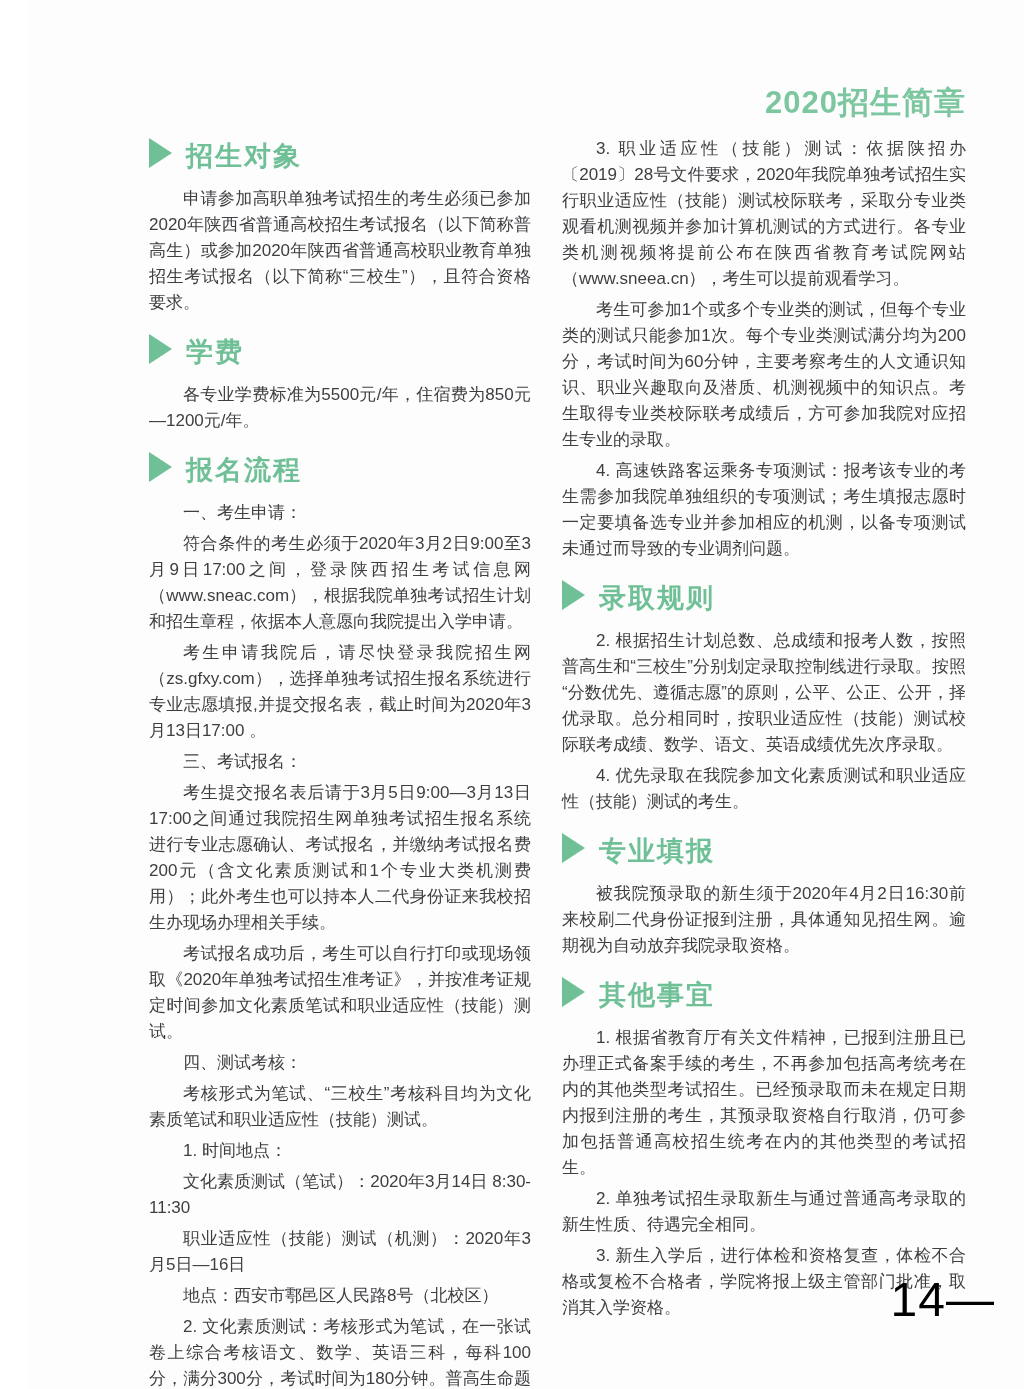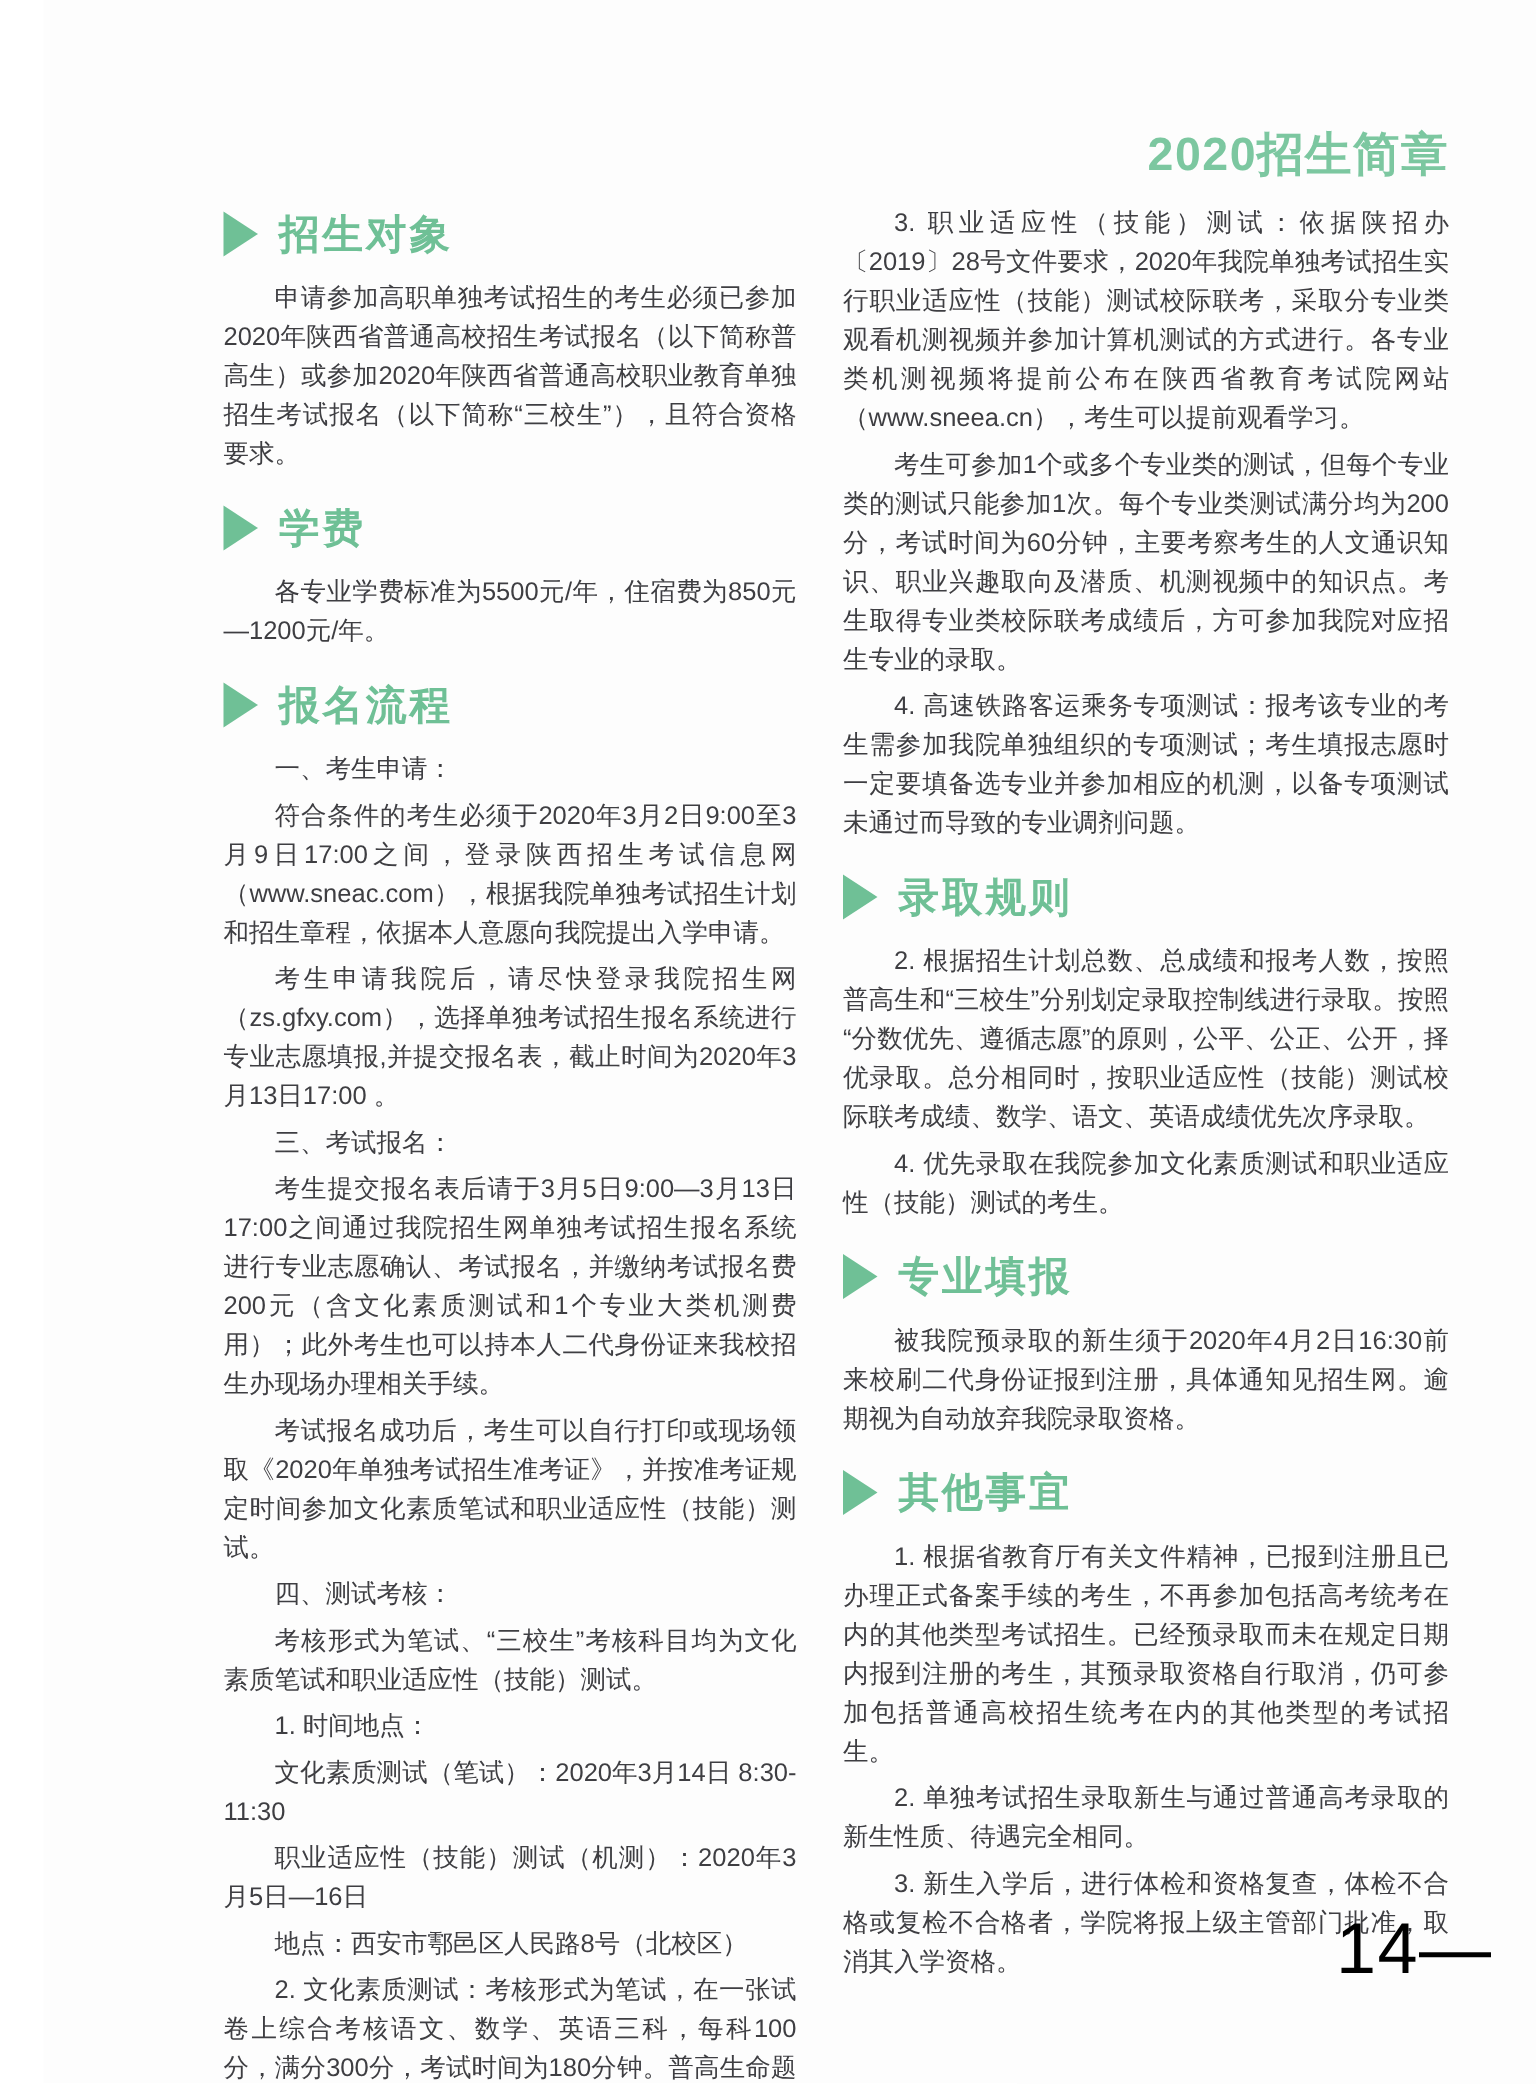--- a/index.html
+++ b/index.html
@@ -36,21 +36,20 @@
   .para {
     margin: 0 0 5px 0;
     font-size: 17px;
     line-height: 26px;
     text-align: justify;
     text-indent: 2em;
     color: #3e3e42;
   }
   .section-heading {
     display: flex;
-    align-items: center;
     margin: 18px 0 12px 0;
   }
   .column > .section-heading:first-child { margin-top: 2px; }
   .triangle-icon {
     width: 0;
     height: 0;
     border-left: 23px solid #6fc096;
     border-top: 15px solid transparent;
     border-bottom: 15px solid transparent;
     margin-right: 14px;

